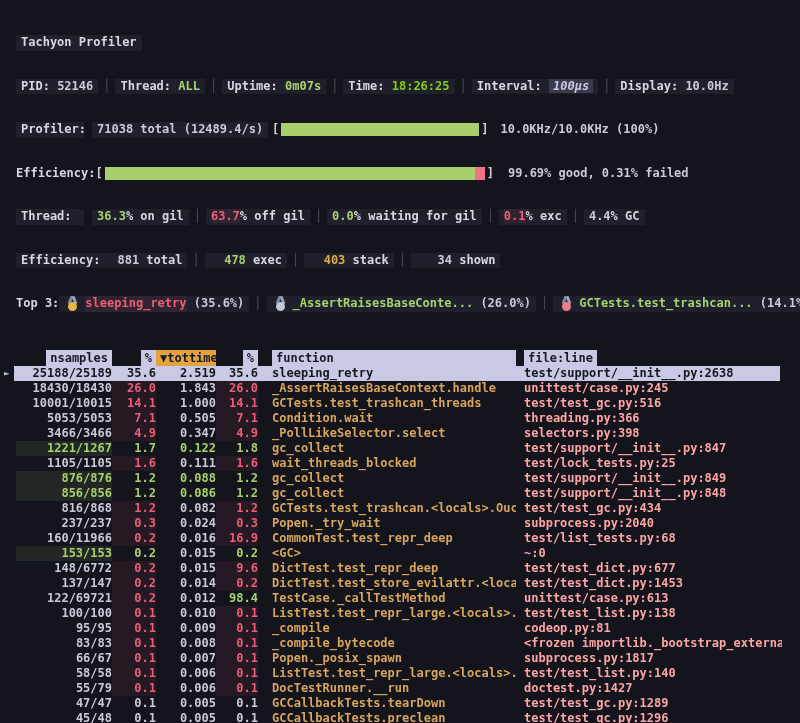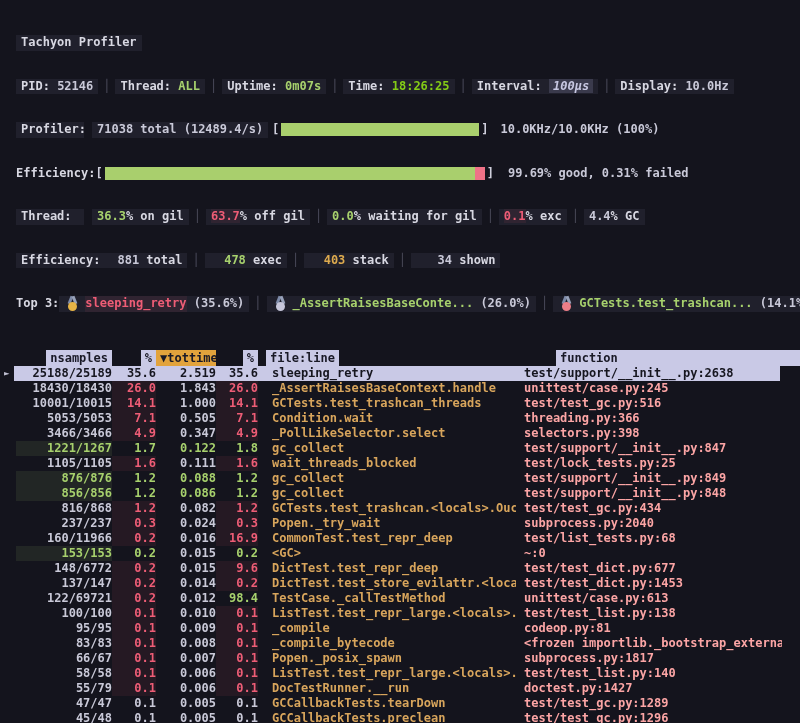--- a/index.html
+++ b/index.html
@@ -98,22 +98,22 @@
     </div>
   </div>
 
   <div class="hline"></div>
 
   <div class="trow thead">
     <span class="cell col-ns"><span class="hchip">nsamples</span></span>
     <span class="cell col-p1"><span class="hchip">%</span></span>
     <span class="cell col-tt"><span class="hchip sort">▼tottime</span></span>
     <span class="cell col-p2"><span class="hchip">%</span></span>
+    <span class="cell col-fn"><span class="hchip">function</span></span>
     <span class="cell col-fl"><span class="hchip">file:line</span></span>
-    <span class="cell col-fn"><span class="hchip">function</span></span>
   </div>
 
   <div><div class="trow sel"><span class="sel-arrow">►</span><span class="cell col-ns c-white">25188/25189</span><span class="cell col-p1 c-white">35.6</span><span class="cell col-tt c-white">2.519</span><span class="cell col-p2 c-white">35.6</span><span class="cell col-fn c-amber">sleeping_retry</span><span class="cell col-fl c-file">test/support/__init__.py:2638</span></div><div class="trow"><span class="cell col-ns c-white">18430/18430</span><span class="cell col-p1 c-red">26.0</span><span class="cell col-tt c-white">1.843</span><span class="cell col-p2 c-red">26.0</span><span class="cell col-fn c-amber">_AssertRaisesBaseContext.handle</span><span class="cell col-fl c-file">unittest/case.py:245</span></div><div class="trow"><span class="cell col-ns c-white">10001/10015</span><span class="cell col-p1 c-red">14.1</span><span class="cell col-tt c-white">1.000</span><span class="cell col-p2 c-red">14.1</span><span class="cell col-fn c-amber">GCTests.test_trashcan_threads</span><span class="cell col-fl c-file">test/test_gc.py:516</span></div><div class="trow"><span class="cell col-ns c-white">5053/5053</span><span class="cell col-p1 c-red">7.1</span><span class="cell col-tt c-white">0.505</span><span class="cell col-p2 c-red">7.1</span><span class="cell col-fn c-amber">Condition.wait</span><span class="cell col-fl c-file">threading.py:366</span></div><div class="trow"><span class="cell col-ns c-white">3466/3466</span><span class="cell col-p1 c-red">4.9</span><span class="cell col-tt c-white">0.347</span><span class="cell col-p2 c-red">4.9</span><span class="cell col-fn c-amber">_PollLikeSelector.select</span><span class="cell col-fl c-file">selectors.py:398</span></div><div class="trow"><span class="cell col-ns c-greenbg">1221/1267</span><span class="cell col-p1 c-green">1.7</span><span class="cell col-tt c-green">0.122</span><span class="cell col-p2 c-green">1.8</span><span class="cell col-fn c-amber">gc_collect</span><span class="cell col-fl c-file">test/support/__init__.py:847</span></div><div class="trow"><span class="cell col-ns c-white">1105/1105</span><span class="cell col-p1 c-red">1.6</span><span class="cell col-tt c-white">0.111</span><span class="cell col-p2 c-red">1.6</span><span class="cell col-fn c-amber">wait_threads_blocked</span><span class="cell col-fl c-file">test/lock_tests.py:25</span></div><div class="trow"><span class="cell col-ns c-greenbg">876/876</span><span class="cell col-p1 c-green">1.2</span><span class="cell col-tt c-green">0.088</span><span class="cell col-p2 c-green">1.2</span><span class="cell col-fn c-amber">gc_collect</span><span class="cell col-fl c-file">test/support/__init__.py:849</span></div><div class="trow"><span class="cell col-ns c-greenbg">856/856</span><span class="cell col-p1 c-green">1.2</span><span class="cell col-tt c-green">0.086</span><span class="cell col-p2 c-green">1.2</span><span class="cell col-fn c-amber">gc_collect</span><span class="cell col-fl c-file">test/support/__init__.py:848</span></div><div class="trow"><span class="cell col-ns c-white">816/868</span><span class="cell col-p1 c-red">1.2</span><span class="cell col-tt c-white">0.082</span><span class="cell col-p2 c-red">1.2</span><span class="cell col-fn c-amber">GCTests.test_trashcan.&lt;locals&gt;.Ouch...</span><span class="cell col-fl c-file">test/test_gc.py:434</span></div><div class="trow"><span class="cell col-ns c-white">237/237</span><span class="cell col-p1 c-red">0.3</span><span class="cell col-tt c-white">0.024</span><span class="cell col-p2 c-red">0.3</span><span class="cell col-fn c-amber">Popen._try_wait</span><span class="cell col-fl c-file">subprocess.py:2040</span></div><div class="trow"><span class="cell col-ns c-white">160/11966</span><span class="cell col-p1 c-red">0.2</span><span class="cell col-tt c-white">0.016</span><span class="cell col-p2 c-red">16.9</span><span class="cell col-fn c-amber">CommonTest.test_repr_deep</span><span class="cell col-fl c-file">test/list_tests.py:68</span></div><div class="trow"><span class="cell col-ns c-greenbg">153/153</span><span class="cell col-p1 c-green">0.2</span><span class="cell col-tt c-white">0.015</span><span class="cell col-p2 c-green">0.2</span><span class="cell col-fn c-amber">&lt;GC&gt;</span><span class="cell col-fl c-file">~:0</span></div><div class="trow"><span class="cell col-ns c-white">148/6772</span><span class="cell col-p1 c-red">0.2</span><span class="cell col-tt c-white">0.015</span><span class="cell col-p2 c-red">9.6</span><span class="cell col-fn c-amber">DictTest.test_repr_deep</span><span class="cell col-fl c-file">test/test_dict.py:677</span></div><div class="trow"><span class="cell col-ns c-white">137/147</span><span class="cell col-p1 c-red">0.2</span><span class="cell col-tt c-white">0.014</span><span class="cell col-p2 c-red">0.2</span><span class="cell col-fn c-amber">DictTest.test_store_evilattr.&lt;local...</span><span class="cell col-fl c-file">test/test_dict.py:1453</span></div><div class="trow"><span class="cell col-ns c-white">122/69721</span><span class="cell col-p1 c-red">0.2</span><span class="cell col-tt c-white">0.012</span><span class="cell col-p2 c-green">98.4</span><span class="cell col-fn c-amber">TestCase._callTestMethod</span><span class="cell col-fl c-file">unittest/case.py:613</span></div><div class="trow"><span class="cell col-ns c-white">100/100</span><span class="cell col-p1 c-red">0.1</span><span class="cell col-tt c-white">0.010</span><span class="cell col-p2 c-red">0.1</span><span class="cell col-fn c-amber">ListTest.test_repr_large.&lt;locals&gt;.c...</span><span class="cell col-fl c-file">test/test_list.py:138</span></div><div class="trow"><span class="cell col-ns c-white">95/95</span><span class="cell col-p1 c-red">0.1</span><span class="cell col-tt c-white">0.009</span><span class="cell col-p2 c-red">0.1</span><span class="cell col-fn c-amber">_compile</span><span class="cell col-fl c-file">codeop.py:81</span></div><div class="trow"><span class="cell col-ns c-white">83/83</span><span class="cell col-p1 c-red">0.1</span><span class="cell col-tt c-white">0.008</span><span class="cell col-p2 c-red">0.1</span><span class="cell col-fn c-amber">_compile_bytecode</span><span class="cell col-fl c-file">&lt;frozen importlib._bootstrap_externa</span></div><div class="trow"><span class="cell col-ns c-white">66/67</span><span class="cell col-p1 c-red">0.1</span><span class="cell col-tt c-white">0.007</span><span class="cell col-p2 c-red">0.1</span><span class="cell col-fn c-amber">Popen._posix_spawn</span><span class="cell col-fl c-file">subprocess.py:1817</span></div><div class="trow"><span class="cell col-ns c-white">58/58</span><span class="cell col-p1 c-red">0.1</span><span class="cell col-tt c-white">0.006</span><span class="cell col-p2 c-red">0.1</span><span class="cell col-fn c-amber">ListTest.test_repr_large.&lt;locals&gt;.c...</span><span class="cell col-fl c-file">test/test_list.py:140</span></div><div class="trow"><span class="cell col-ns c-white">55/79</span><span class="cell col-p1 c-red">0.1</span><span class="cell col-tt c-white">0.006</span><span class="cell col-p2 c-red">0.1</span><span class="cell col-fn c-amber">DocTestRunner.__run</span><span class="cell col-fl c-file">doctest.py:1427</span></div><div class="trow"><span class="cell col-ns c-white">47/47</span><span class="cell col-p1 c-white">0.1</span><span class="cell col-tt c-white">0.005</span><span class="cell col-p2 c-white">0.1</span><span class="cell col-fn c-amber">GCCallbackTests.tearDown</span><span class="cell col-fl c-file">test/test_gc.py:1289</span></div><div class="trow"><span class="cell col-ns c-white">45/48</span><span class="cell col-p1 c-white">0.1</span><span class="cell col-tt c-white">0.005</span><span class="cell col-p2 c-white">0.1</span><span class="cell col-fn c-amber">GCCallbackTests.preclean</span><span class="cell col-fl c-file">test/test_gc.py:1296</span></div></div>
 
   
   
 
   
 
 </div>

